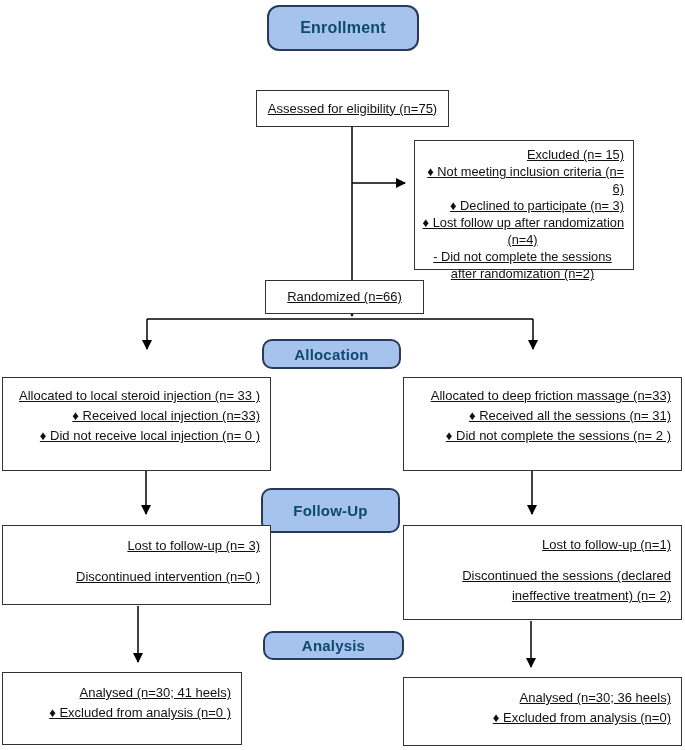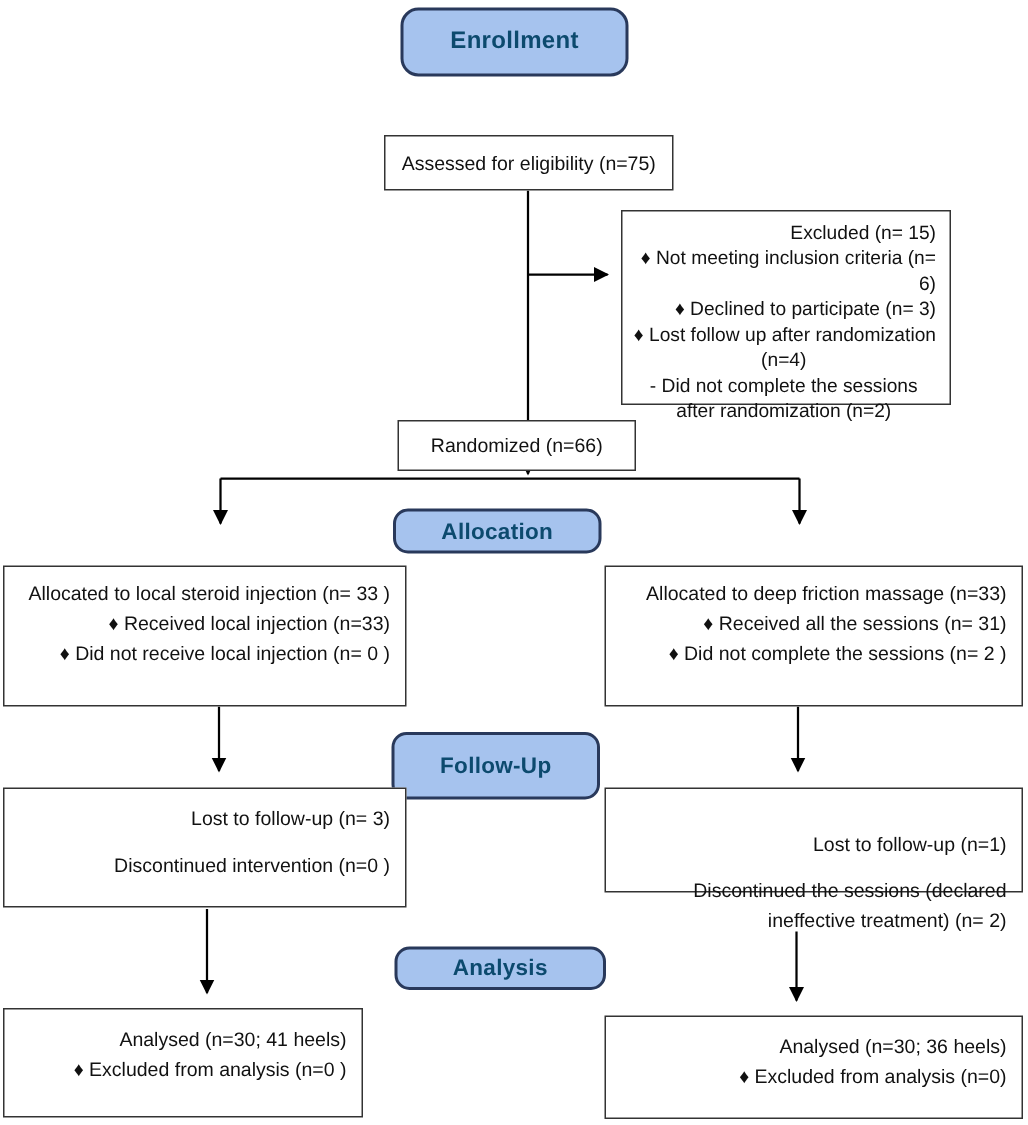--- a/index.html
+++ b/index.html
@@ -39,30 +39,31 @@
   .pill.followup   { left: 261px; top: 488px; width: 139px; height: 45px; }
   .pill.analysis   { left: 263px; top: 631px; width: 141px; height: 29px; }
 
   .wbox {
     position: absolute;
     background: #ffffff;
     border: 1.5px solid #333333;
     box-sizing: border-box;
     font-size: 13px;
     line-height: 20px;
+    text-decoration: underline;
   }
   .wbox.center-text { display: flex; align-items: center; justify-content: center; }
 
   .assessed   { left: 256px; top: 90px;  width: 193px; height: 37px; }
   .excluded   { left: 414px; top: 140px; width: 220px; height: 130px; padding: 5px 9px 5px 6px; line-height: 17px; font-size: 12.8px; }
   .randomized { left: 265px; top: 280px; width: 159px; height: 34px; }
   .alloc-left  { left: 2px;   top: 377px; width: 269px; height: 94px; padding: 8px 10px 0 6px; }
   .alloc-right { left: 403px; top: 377px; width: 279px; height: 94px; padding: 8px 10px 0 6px; }
   .fu-left     { left: 2px;   top: 525px; width: 269px; height: 80px; padding: 10px 10px 0 6px; }
-  .fu-right    { left: 403px; top: 525px; width: 279px; height: 70px; padding: 27px 10px 0 6px; }
+  .fu-right    { left: 403px; top: 525px; width: 279px; height: 95px; padding: 9px 10px 0 6px; }
   .an-left     { left: 2px;   top: 672px; width: 240px; height: 73px; padding: 10px 10px 0 6px; }
   .an-right    { left: 403px; top: 677px; width: 279px; height: 69px; padding: 10px 10px 0 6px; }
 
   .bl { width: 100%; }
   .bl.r { text-align: right; }
   .bl.c { text-align: center; }
   .gap { margin-top: 11px; }
 </style>
 </head>
 <body>

